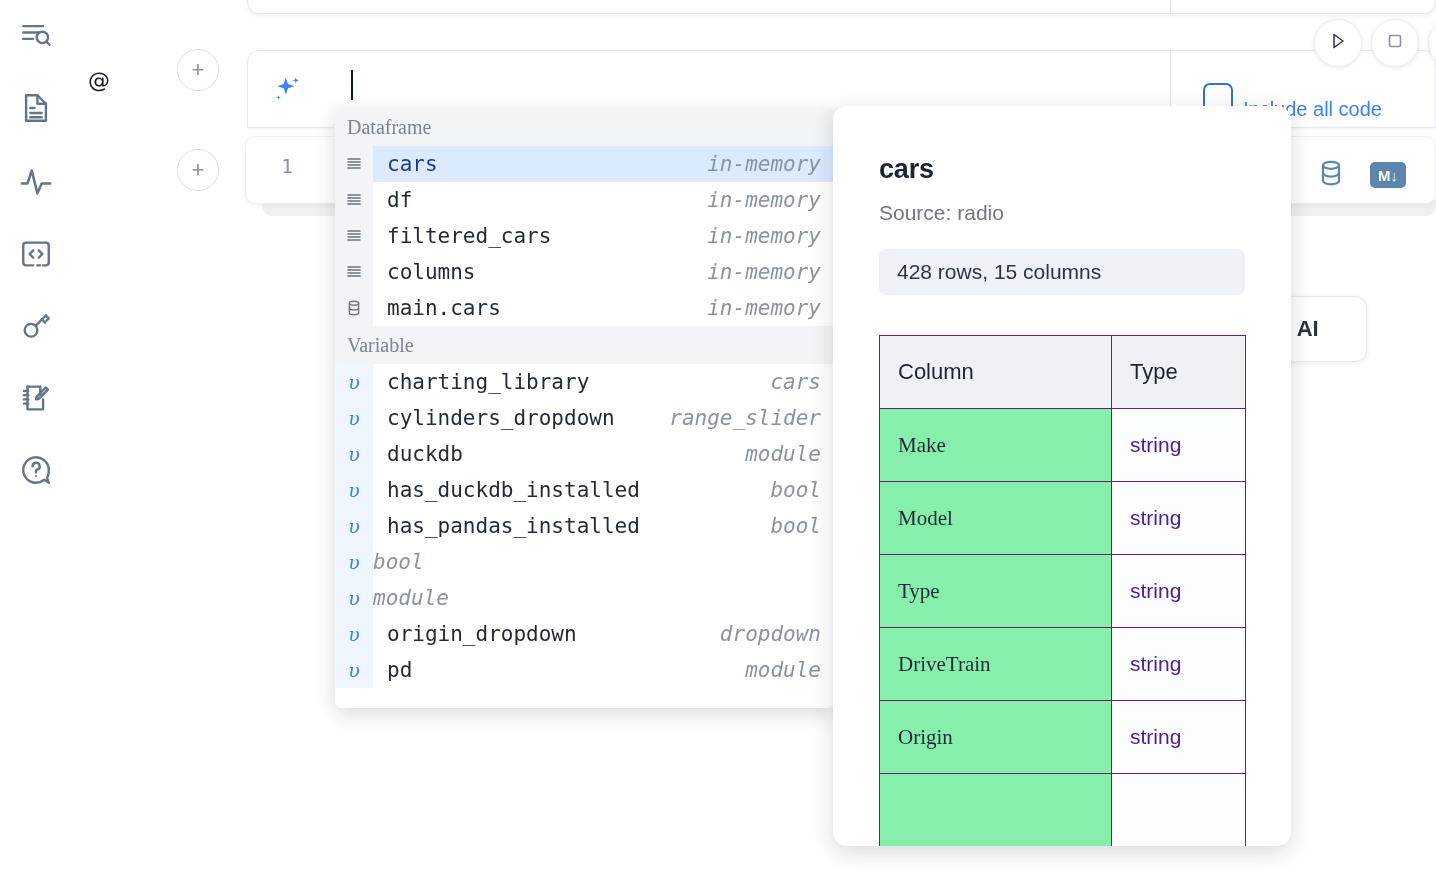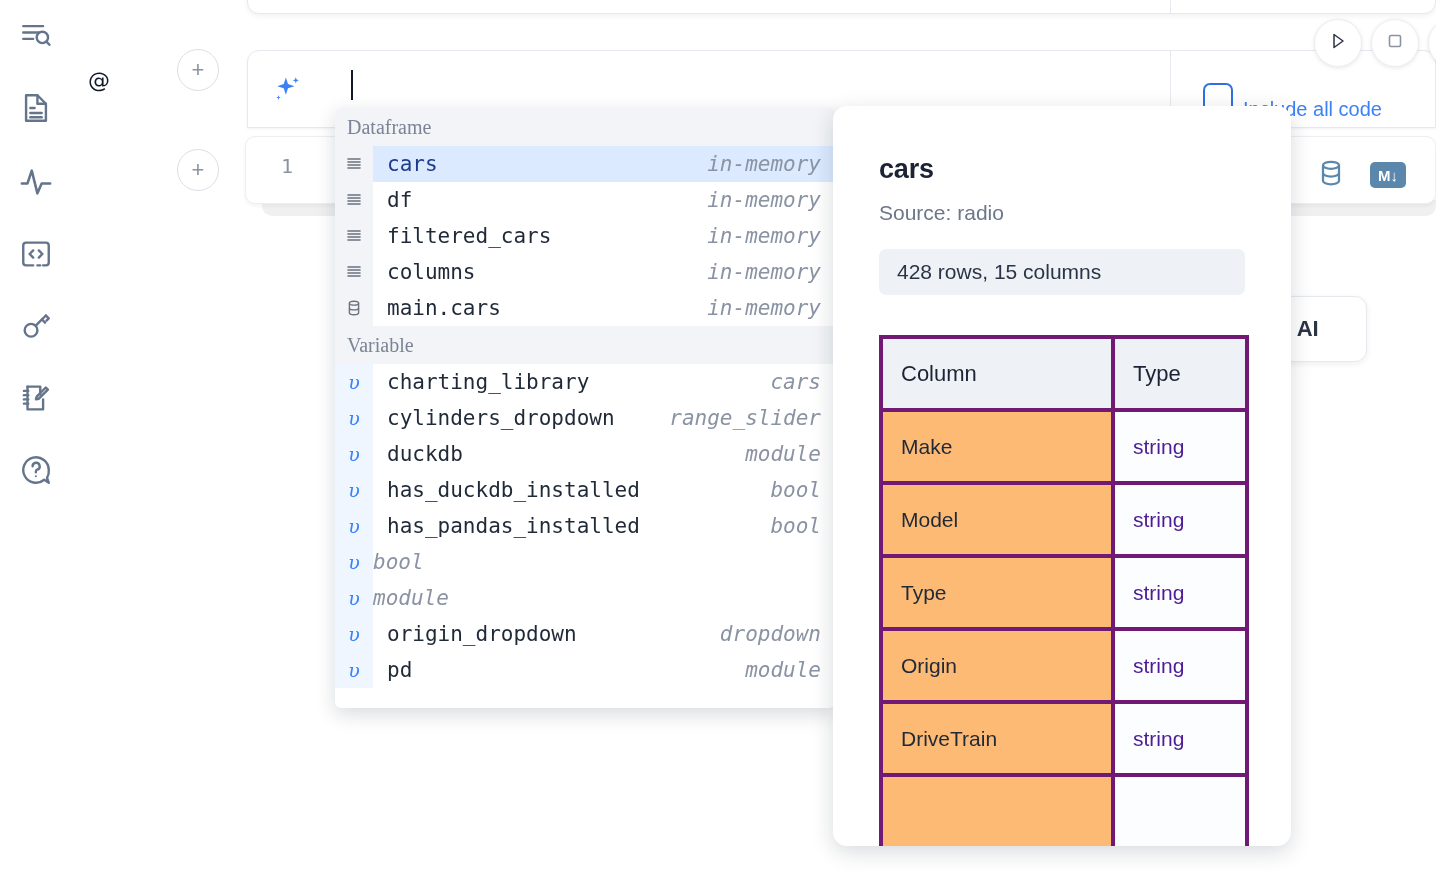--- a/index.html
+++ b/index.html
@@ -199,31 +199,31 @@
     margin-top: 24px; height: 46px; line-height: 46px;
     background: #eef2f7; border-radius: 7px;
     padding-left: 18px; font-size: 21px; color: #2b3445;
   }
   .doc-table {
     margin-top: 40px; width: 366px;
     border-collapse: collapse;
     table-layout: fixed;
   }
   .doc-table th, .doc-table td {
-    border: 4px solid #701a75;
+    border: 1px solid #701a75;
     height: 73px; padding: 0 18px; text-align: left;
     vertical-align: middle;
   }
   .doc-table th {
     background: #eef2f7;
     font-weight: normal; font-size: 22px; color: #1b2334;
   }
   .doc-table td.colname {
-    background: #fdba74;
-    font-family: Liberation Sans, sans-serif;
+    background: #86efac;
+    font-family: Liberation Serif, serif;
     font-size: 21px; color: #1f2937;
   }
   .doc-table td.coltype {
     background: #fcfdfe;
     font-size: 21px; color: #4c1d95;
   }
   .doc-table col.c1 { width: 232px; }
   .doc-table col.c2 { width: 134px; }
 </style>
 </head>
@@ -522,25 +522,25 @@
             </tr>
             <tr>
               <td class="colname">Model</td>
               <td class="coltype">string</td>
             </tr>
             <tr>
               <td class="colname">Type</td>
               <td class="coltype">string</td>
             </tr>
             <tr>
+              <td class="colname">DriveTrain</td>
+              <td class="coltype">string</td>
+            </tr>
+            <tr>
               <td class="colname">Origin</td>
-              <td class="coltype">string</td>
-            </tr>
-            <tr>
-              <td class="colname">DriveTrain</td>
               <td class="coltype">string</td>
             </tr>
             <tr>
               <td class="colname"></td>
               <td class="coltype"></td>
             </tr>
           </tbody>
       </table>
     </div>
   </div>

